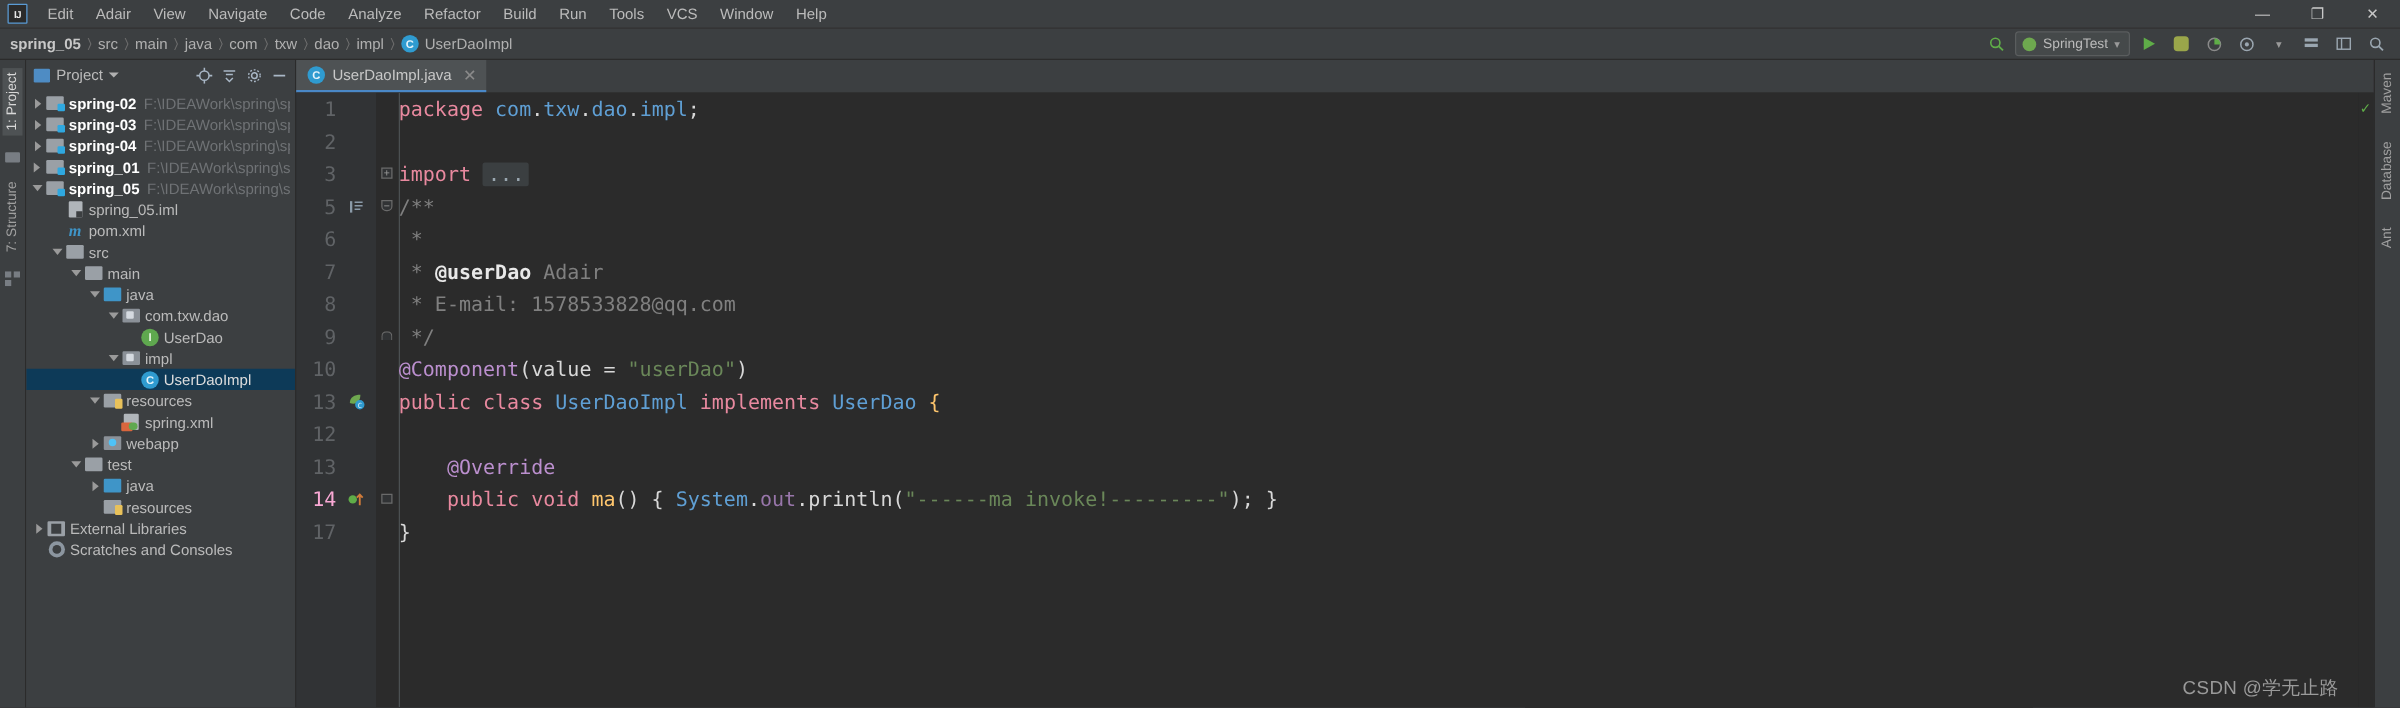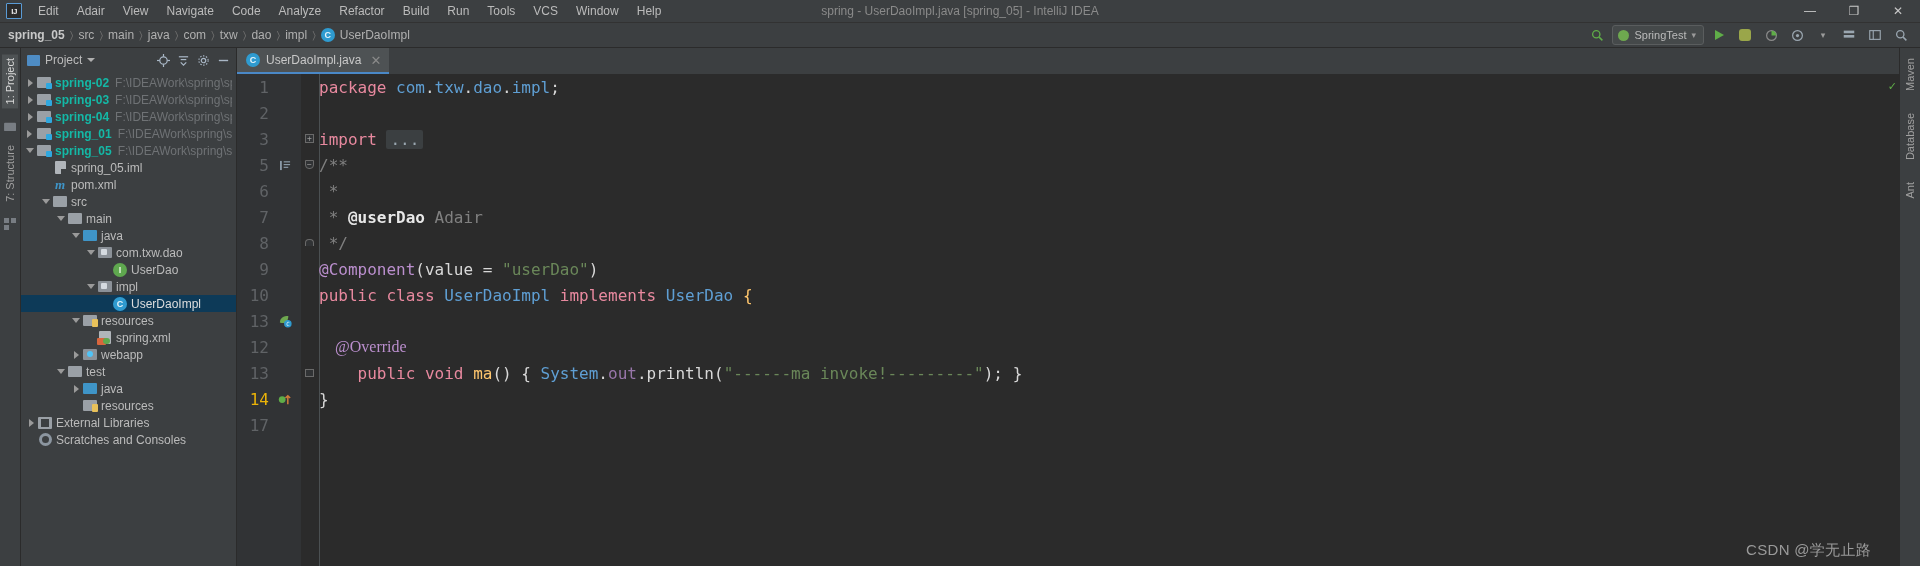--- a/index.html
+++ b/index.html
@@ -123,21 +123,21 @@
   }
   .tarrow.r::after { content:''; width:0;height:0;
     border-top:4px solid transparent; border-bottom:4px solid transparent;
     border-left:5px solid #9a9a9a; }
   .tarrow.d::after { content:''; width:0;height:0;
     border-left:4px solid transparent; border-right:4px solid transparent;
     border-top:5px solid #9a9a9a; }
   .tico { width: 16px; flex: 0 0 16px; display: flex; align-items: center;
     justify-content: center; margin-right: 3px; }
   .tlabel { color: #bbbbbb; }
-  .tlabel.b { font-weight: bold; color: #14b8a6; }
+  .tlabel.b { font-weight: bold; color: #ffffff; }
   .tlabel.w { color: #dddddd; }
   .tpath { color: #6f7275; margin-left: 6px; overflow: hidden;
     text-overflow: clip; }
 
   
   .ic-mod { width: 14px; height: 11px; background: #9aa0a6; border-radius: 1px;
     position: relative; }
   .ic-mod::after { content:''; position:absolute; right:-1px; bottom:-1px;
     width:6px; height:6px; background:#2fa8e0; border-radius:1px; }
   .ic-fold { width: 14px; height: 11px; background: #9aa0a6; border-radius: 1px; }
@@ -199,21 +199,21 @@
     overflow: hidden;
   }
   .ln {
     height: 26px; display: flex; align-items: center;
     font-family: "DejaVu Sans Mono", monospace; font-size: 16px;
   }
   .lnum {
     width: 36px; text-align: right; color: #606366; padding-right: 4px;
     font-family: "DejaVu Sans Mono", monospace; font-size: 16px;
   }
-  .lnum.cur { color: #eab308; }
+  .lnum.cur { color: #f9a8d4; }
   .gicon { width: 24px; display: flex; align-items: center;
     justify-content: center; }
   .code-line {
     height: 26px; display: flex; align-items: center; white-space: pre;
     font-family: "DejaVu Sans Mono", monospace; font-size: 16px;
     padding-left: 18px; color: #a9b7c6;
   }
   .kw2 { color: #e8899f; }
   .str { color: #6a8759; }
   .cmt { color: #808080; }
@@ -258,21 +258,20 @@
     <div class="menu-item">Code</div>
     <div class="menu-item">Analyze</div>
     <div class="menu-item">Refactor</div>
     <div class="menu-item">Build</div>
     <div class="menu-item">Run</div>
     <div class="menu-item">Tools</div>
     <div class="menu-item">VCS</div>
     <div class="menu-item">Window</div>
     <div class="menu-item">Help</div>
   </div>
-  <div class="win-title">spring - UserDaoImpl.java [spring_05] - IntelliJ IDEA</div>
   <div class="win-btns">
     <div class="win-btn">—</div>
     <div class="win-btn">❐</div>
     <div class="win-btn close">✕</div>
   </div>
 </div>
 
 <div class="navbar">
   <div class="crumb bold">spring_05</div>
   <span class="crumb-sep">〉</span>
@@ -670,25 +669,26 @@
           </div>
         </div>
       <div class="code-area" id="code-area">
         <div class="indent-guide" style="left:18px"></div>
       <div class="code-line" style="position: relative;"><span class="kw2">package </span><span class="cls">com</span><span class="plain">.</span><span class="cls">txw</span><span class="plain">.</span><span class="cls">dao</span><span class="plain">.</span><span class="cls">impl</span><span class="plain">;</span></div>
           <div class="code-line" style="position: relative;"></div>
           <div class="code-line" style="position: relative;"><span class="fold-box" style="left: 4px; top: 8px;">+</span><span class="kw2">import </span><span class="import-fold">...</span></div>
           <div class="code-line" style="position: relative;"><span class="fold-box" style="left: 4px; top: 8px; border-radius: 0px 0px 4px 4px;">−</span><span class="cmt">/**</span></div>
           <div class="code-line" style="position: relative;"><span class="cmt"> *</span></div>
           <div class="code-line" style="position: relative;"><span class="cmt"> * </span><span class="cmt-tag">@userDao</span><span class="cmt"> Adair</span></div>
+          <div class="code-line" style="position: relative;"><span class="cmt"> * E-mail: 1578533828@qq.com</span></div>
           <div class="code-line" style="position: relative;"><span class="fold-box" style="left: 4px; top: 9px; height: 7px; border-radius: 4px 4px 0px 0px; border-bottom: none;"></span><span class="cmt"> */</span></div>
           <div class="code-line" style="position: relative;"><span class="anno">@Component</span><span class="plain">(</span><span class="plain">value</span><span class="plain"> = </span><span class="str">"userDao"</span><span class="plain">)</span></div>
           <div class="code-line" style="position: relative;"><span class="kw2">public class </span><span class="cls">UserDaoImpl</span><span class="kw2"> implements </span><span class="cls">UserDao</span><span class="plain"> </span><span class="fn">{</span></div>
           <div class="code-line" style="position: relative;"></div>
-          <div class="code-line" style="position: relative; font-family: Liberation Serif, serif;"><span class="plain">    </span><span class="anno">@Override</span></div>
+          <div class="code-line" style="position: relative;"><span class="plain">    </span><span class="anno">@Override</span></div>
           <div class="code-line" style="position: relative;"><span class="fold-box" style="left: 4px; top: 9px; height: 8px;"></span><span class="plain">    </span><span class="kw2">public void </span><span class="fn">ma</span><span class="plain">() { </span><span class="cls">System</span><span class="plain">.</span><span class="fld">out</span><span class="plain">.</span><span class="plain">println</span><span class="plain">(</span><span class="str">"------ma invoke!---------"</span><span class="plain">); </span><span class="plain">}</span></div>
           <div class="code-line" style="position: relative;"><span class="plain">}</span></div>
         </div>
       <div class="markers">
         <div class="check">✓</div>
       </div>
       <div class="watermark">CSDN @学无止路</div>
     </div>
   </div>
 

